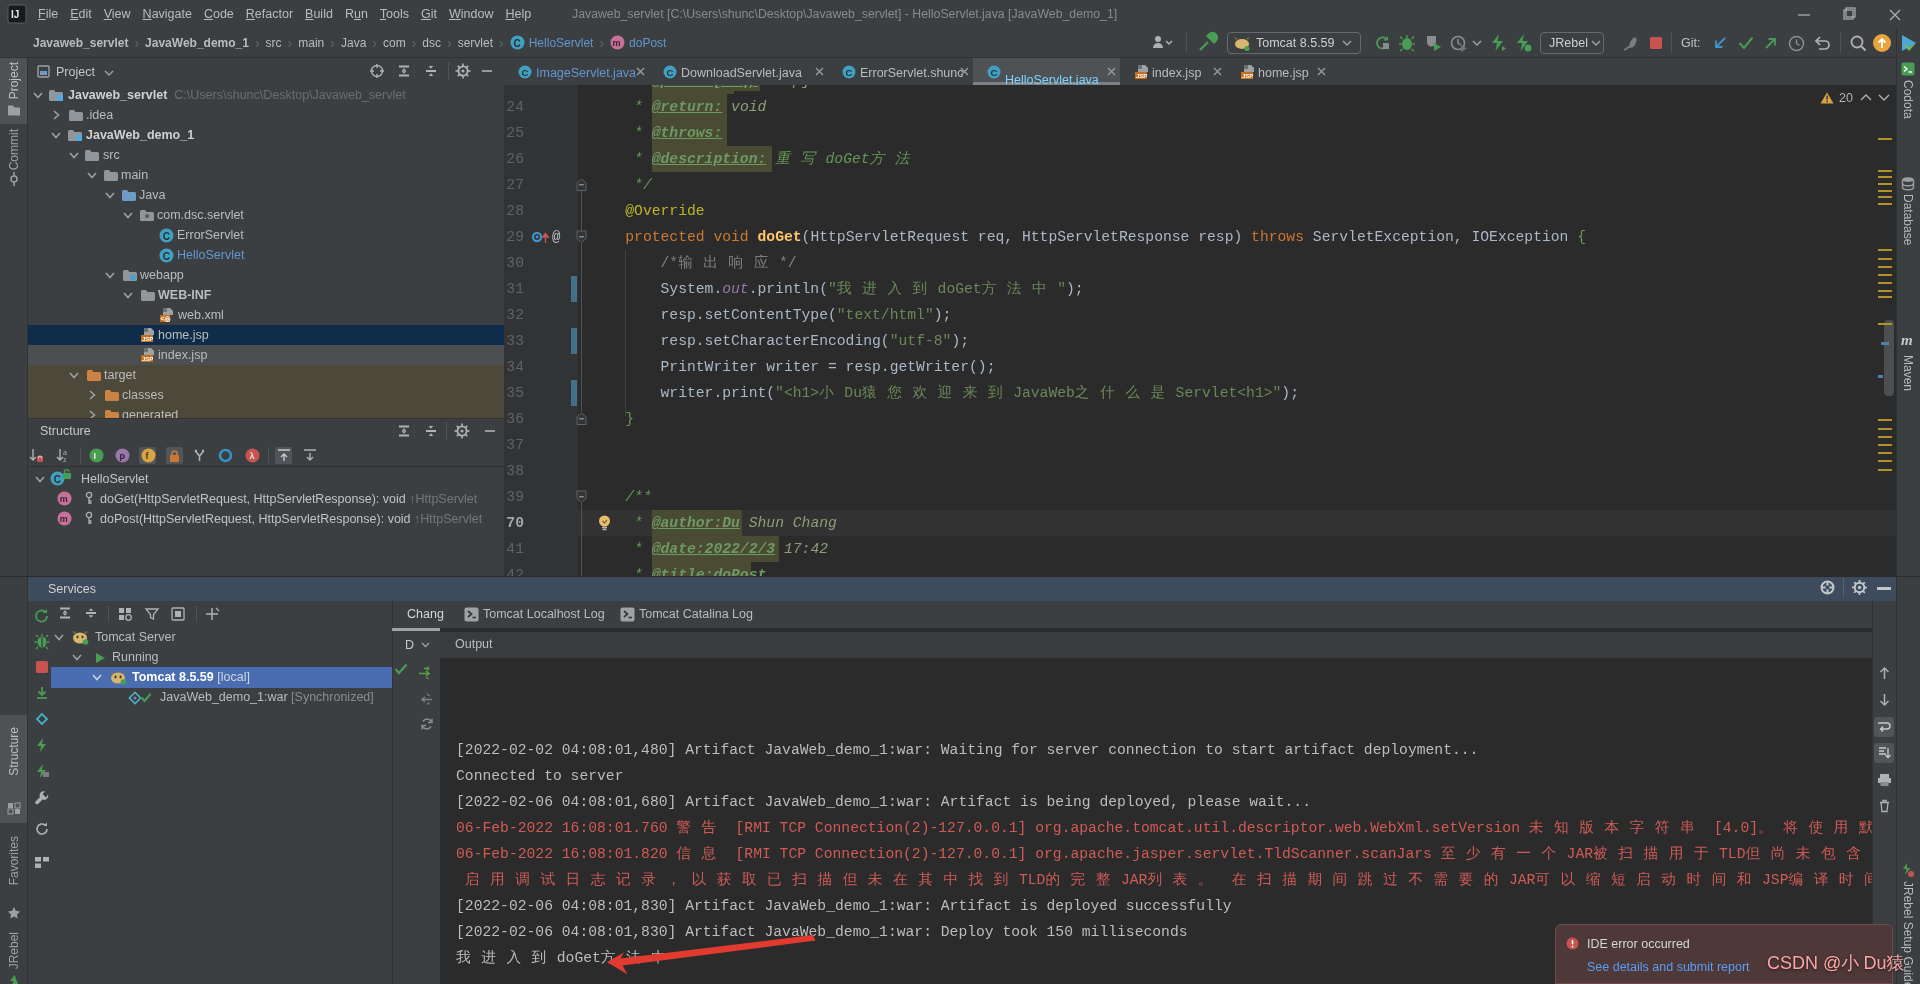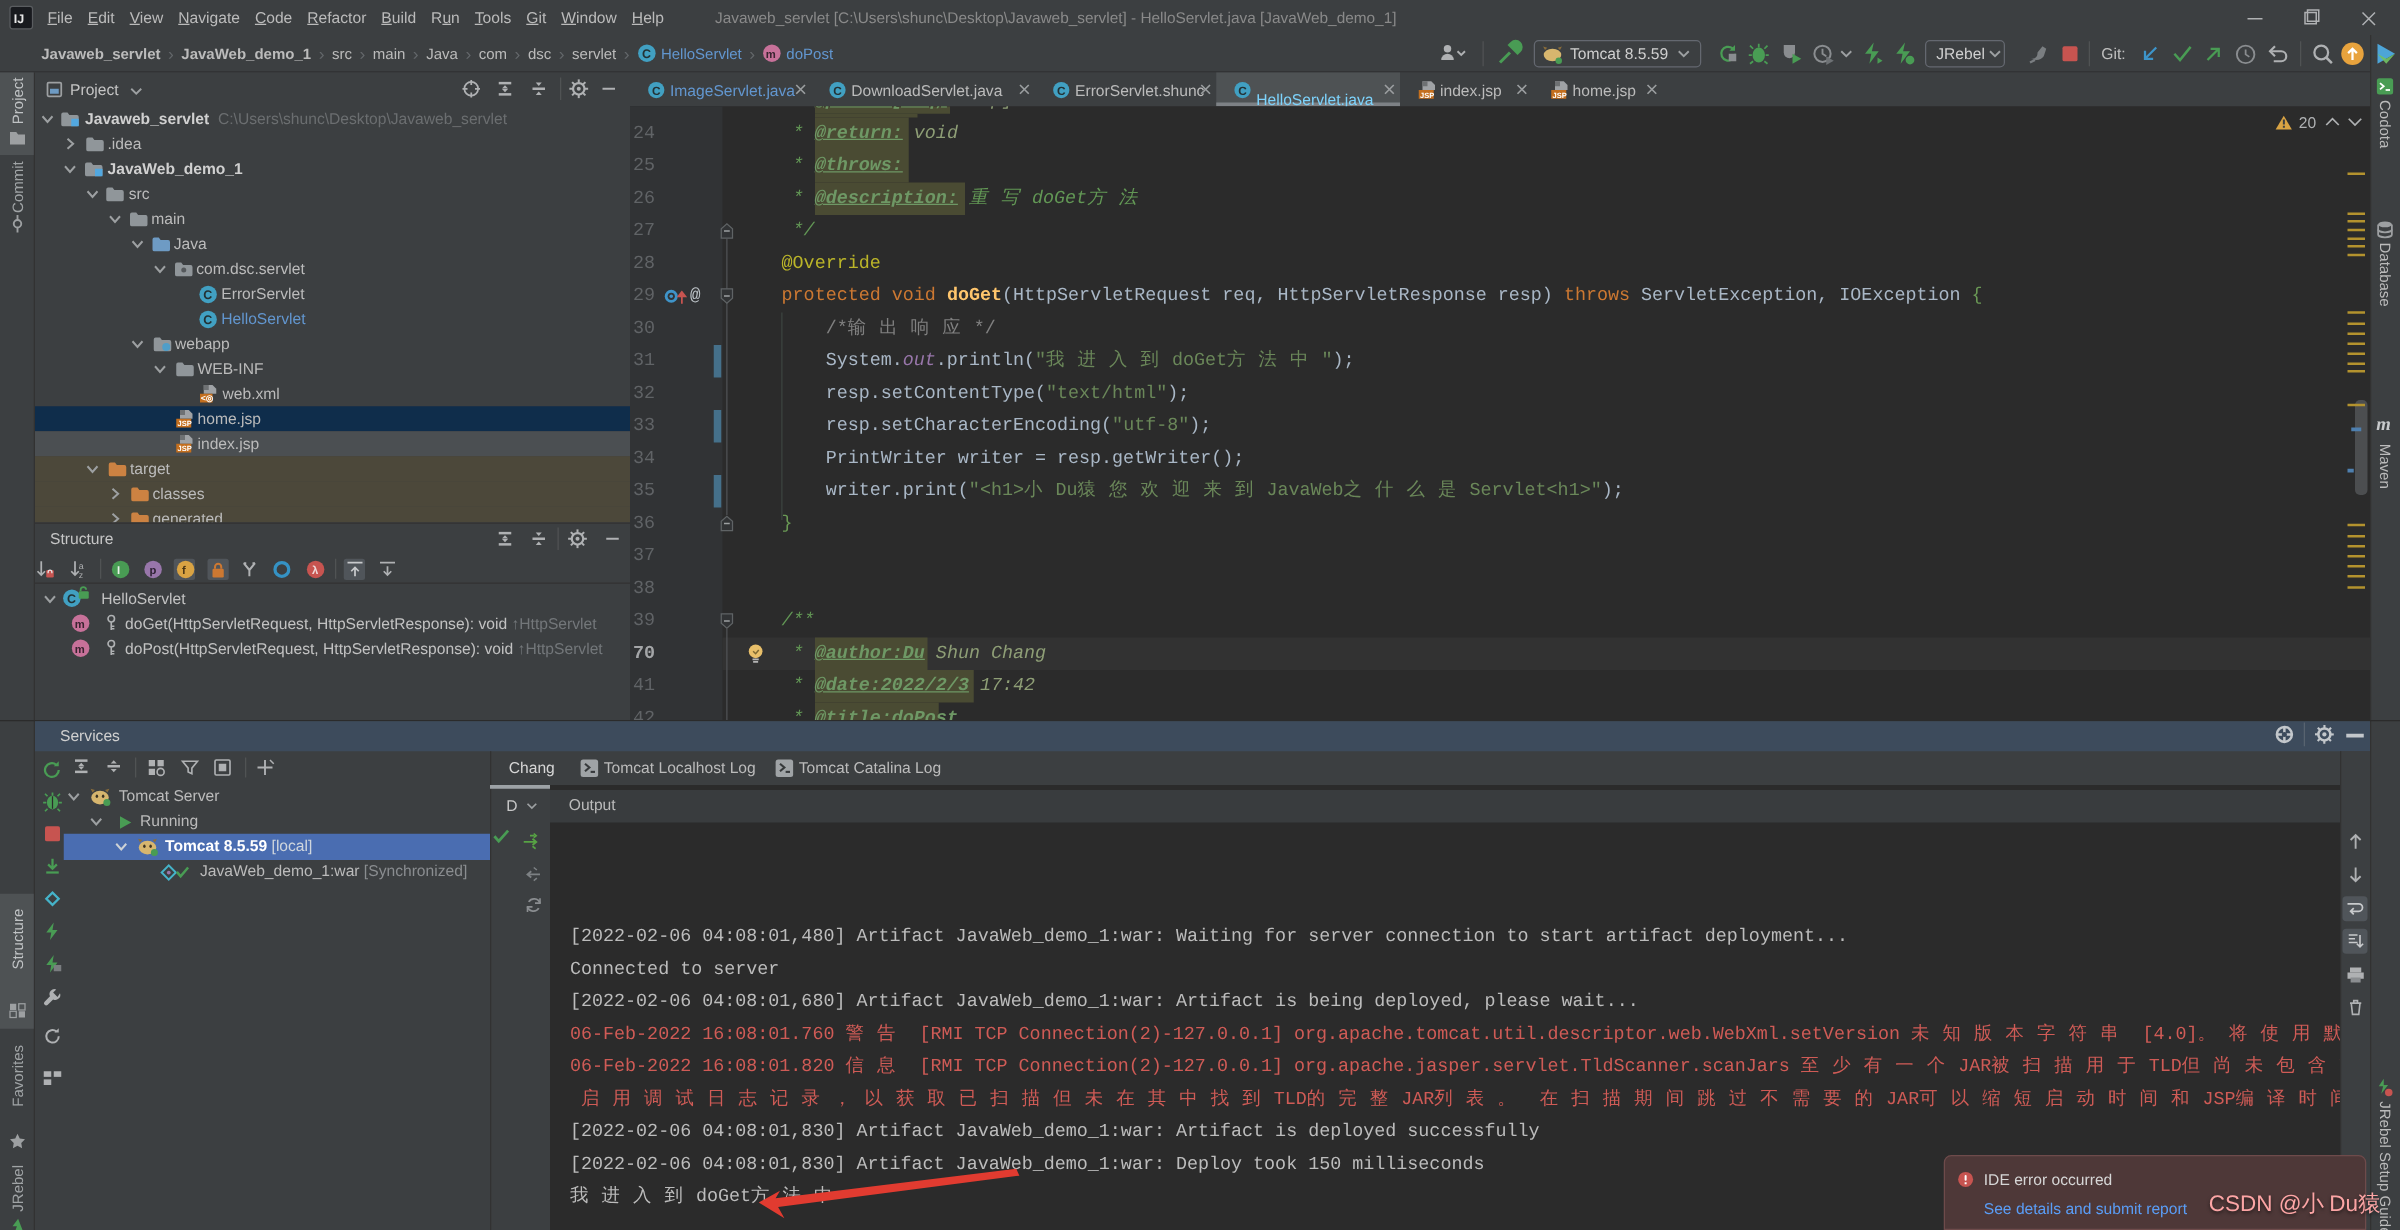--- a/index.html
+++ b/index.html
@@ -304,21 +304,21 @@
       <path d="M1 3.5 q0-1.5 1.5-1.5 h3.5 l1.5 2 h6 q1.5 0 1.5 1.5 v6 q0 1.5 -1.5 1.5 h-11 q-1.5 0 -1.5 -1.5 Z" fill="#90969a"></path>
       <circle cx="11" cy="9.5" r="3.2" fill="#4f9ec9"></circle>
     </svg>
 <div class="a ui" style="left:112px;top:183px;font-weight:normal;color:#bbbbbb">webapp</div>
 <svg class="a" style="left:94px;top:204px" width="12" height="12">
       <path d="M2 4 L6 8.5 L10 4" stroke="#9da0a2" stroke-width="1.6" fill="none"></path>
     </svg>
 <svg class="a" style="left:112px;top:203px" width="16" height="14">
       <path d="M1 3.5 q0-1.5 1.5-1.5 h3.5 l1.5 2 h6 q1.5 0 1.5 1.5 v6 q0 1.5 -1.5 1.5 h-11 q-1.5 0 -1.5 -1.5 Z" fill="#90969a"></path>
     </svg>
-<div class="a ui" style="left:130px;top:203px;font-weight:normal;color:#bbbbbb">WEB-INF</div>
+<div class="a ui" style="left:130px;top:203px;font-weight:bold;color:#bbbbbb">WEB-INF</div>
 <svg class="a" style="left:131px;top:222px" width="15" height="16">
       <path d="M4 1h7l3 3v4H4Z" fill="#9fa2a5"></path>
       <path d="M4 1h4v4h-4Z" fill="#6e7173"></path>
       <rect x="1" y="8" width="10" height="7" fill="#c46f1e"></rect>
       <text x="1.5" y="14" font-size="7" font-weight="bold" fill="#fff" font-family="Liberation Sans">&lt;◎</text>
     </svg>
 <div class="a ui" style="left:150px;top:223px;font-weight:normal;color:#bbbbbb">web.xml</div>
 <svg class="a" style="left:112px;top:242px" width="15" height="16">
       <path d="M4 1h7l3 3v4H4Z" fill="#9fa2a5"></path>
       <path d="M4 1h4v4h-4Z" fill="#6e7173"></path>
@@ -852,21 +852,21 @@
     <rect x="6.7" y="0" width="1.7" height="3" fill="#c3c7cb" transform="rotate(45 7.5 7.5)"></rect>
     <rect x="6.7" y="0" width="1.7" height="3" fill="#c3c7cb" transform="rotate(90 7.5 7.5)"></rect>
     <rect x="6.7" y="0" width="1.7" height="3" fill="#c3c7cb" transform="rotate(135 7.5 7.5)"></rect>
     <rect x="6.7" y="0" width="1.7" height="3" fill="#c3c7cb" transform="rotate(180 7.5 7.5)"></rect>
     <rect x="6.7" y="0" width="1.7" height="3" fill="#c3c7cb" transform="rotate(225 7.5 7.5)"></rect>
     <rect x="6.7" y="0" width="1.7" height="3" fill="#c3c7cb" transform="rotate(270 7.5 7.5)"></rect>
     <rect x="6.7" y="0" width="1.7" height="3" fill="#c3c7cb" transform="rotate(315 7.5 7.5)"></rect>
   </svg>
 <div class="a" style="left:1877px;top:587px;width:14px;height:2.5px;background:#c3c7cb"></div>
 <div class="a" style="left:440px;top:628px;width:1432px;height:356px;overflow:hidden;background:#2b2b2b">
-<div class="conl" style="top:109px">[2022-02-06 04:08:01,480] Artifact JavaWeb_demo_1:war: Waiting for server connection to start artifact deployment...</div>
+<div class="conl" style="top:109px">[2022-02-02 04:08:01,480] Artifact JavaWeb_demo_1:war: Waiting for server connection to start artifact deployment...</div>
 <div class="conl" style="top:135px">Connected to server</div>
 <div class="conl" style="top:161px">[2022-02-06 04:08:01,680] Artifact JavaWeb_demo_1:war: Artifact is being deployed, please wait...</div>
 <div class="conl red" style="top:187px">06-Feb-2022 16:08:01.760 <span class="cj">警告</span> [RMI TCP Connection(2)-127.0.0.1] org.apache.tomcat.util.descriptor.web.WebXml.setVersion <span class="cj">未知版本字符串</span> [4.0]<span class="cj">。将使用默认版本。</span></div>
 <div class="conl red" style="top:213px">06-Feb-2022 16:08:01.820 <span class="cj">信息</span> [RMI TCP Connection(2)-127.0.0.1] org.apache.jasper.servlet.TldScanner.scanJars <span class="cj">至少有一个</span>JAR<span class="cj">被扫描用于</span>TLD<span class="cj">但尚未包含</span>TLD </div>
 <div class="conl red" style="top:239px"> <span class="cj">启用调试日志记录，以获取已扫描但未在其中找到</span>TLD<span class="cj">的完整</span>JAR<span class="cj">列表。</span> <span class="cj">在扫描期间跳过不需要的</span>JAR<span class="cj">可以缩短启动时间和</span>JSP<span class="cj">编译时间。</span></div>
 <div class="conl" style="top:265px">[2022-02-06 04:08:01,830] Artifact JavaWeb_demo_1:war: Artifact is deployed successfully</div>
 <div class="conl" style="top:291px">[2022-02-06 04:08:01,830] Artifact JavaWeb_demo_1:war: Deploy took 150 milliseconds</div>
 <div class="conl" style="top:317px"><span class="cj">我进入到</span>doGet<span class="cj">方法中</span></div>
 </div>
 <div class="a" style="left:440px;top:632px;width:1432px;height:26px;background:#393c3e"></div>

